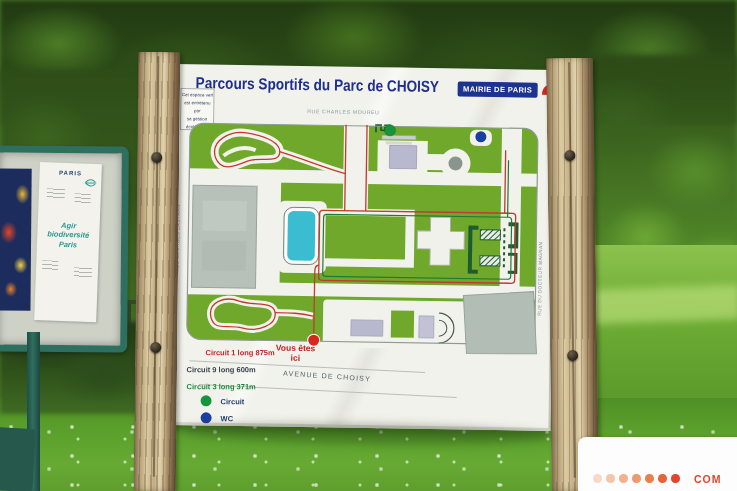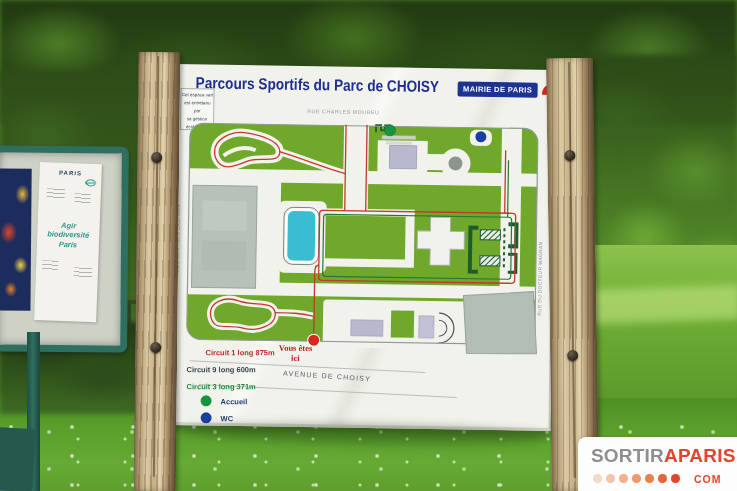--- a/index.html
+++ b/index.html
@@ -120,21 +120,21 @@
   .street-left{left:2px;top:136px;height:72px;font-size:4.8px;letter-spacing:.4px;color:#7c8996;
     writing-mode:vertical-rl;transform:rotate(180deg);}
   .street-right{left:365px;top:160px;height:86px;font-size:4.8px;letter-spacing:.4px;color:#7c8996;
     writing-mode:vertical-rl;transform:rotate(180deg);}
   .avenue{left:112px;top:306px;font-size:7px;letter-spacing:1.2px;color:#55636c;
     transform:rotate(3deg);}
   .street-line{height:1px;background:#b9bfb7;transform:rotate(2deg);}
   .sl1{left:18px;top:300px;width:236px;} .sl2{left:28px;top:324px;width:258px;}
 
   .you-are-here{left:103px;top:278px;width:42px;text-align:center;color:#c01f1c;
-    font-weight:bold;font-size:8.5px;line-height:1.15;font-family:Liberation Serif, serif;}
+    font-weight:bold;font-size:8.5px;line-height:1.15;}
 
   .legend{left:4px;top:0;width:150px;transform:rotate(-1deg);}
   .legend-label{position:absolute;left:6px;font-size:7.5px;font-weight:bold;white-space:nowrap;}
   .lc1{top:283px;color:#c0272d;margin-left:19px;} .lc2{top:300px;color:#3a4148;} .lc3{top:317px;color:#1c8a3c;}
   .legend-dot{position:absolute;left:20px;width:11px;height:11px;border-radius:50%;}
   .ld-acc{top:330px;background:#17953c;} .ld-wc{top:347px;background:#1b3fa0;}
   .legend-poi{position:absolute;left:40px;font-size:7.5px;font-weight:bold;color:#23406b;}
   .lp-acc{top:332px;} .lp-wc{top:349px;text-align:center;}
 
   
@@ -303,43 +303,40 @@
     <div class="abs street-line sl2"></div>
     <div class="abs avenue">AVENUE DE CHOISY</div>
 
     <div class="abs you-are-here">Vous êtes ici</div>
 
     <div class="abs legend">
       <div class="legend-label lc1">Circuit 1 long 875m</div>
       <div class="legend-label lc2">Circuit 9 long 600m</div>
       <div class="legend-label lc3">Circuit 3 long 371m</div>
       <div class="legend-dot ld-acc"></div>
-      <div class="legend-poi lp-acc">Accueil</div>
+      <div class="legend-poi lp-acc">Circuit</div>
       <div class="legend-dot ld-wc"></div>
       <div class="legend-poi lp-wc">WC</div>
     </div>
   </div>
 
   <div class="abs post post-left">
     <div class="crack"></div>
     <div class="bolt" style="left:14px;top:100px;"></div>
     <div class="bolt" style="left:15px;top:290px;"></div>
   </div>
   <div class="abs post post-right">
     <div class="crack"></div>
     <div class="bolt" style="left:17px;top:92px;"></div>
     <div class="bolt" style="left:17px;top:292px;"></div>
   </div>
 
   <div class="abs board-shadow"></div>
 
   <div class="abs watermark">
-    <div class="abs wm-text">
-      <span class="wm-p1">SORTIR</span><span class="wm-p2">APARIS</span>
-    </div>
     <div class="abs wm-dots">
       <span style="background:#f6d9c8"></span>
         <span style="background:#f3c6ac"></span>
       <span style="background:#f0b28f"></span>
         <span style="background:#ec9a6e"></span>
       <span style="background:#e8814d"></span>
         <span style="background:#e4653a"></span>
       <span style="background:#e2452c"></span>
     </div>
     <div class="abs wm-com">COM</div>

